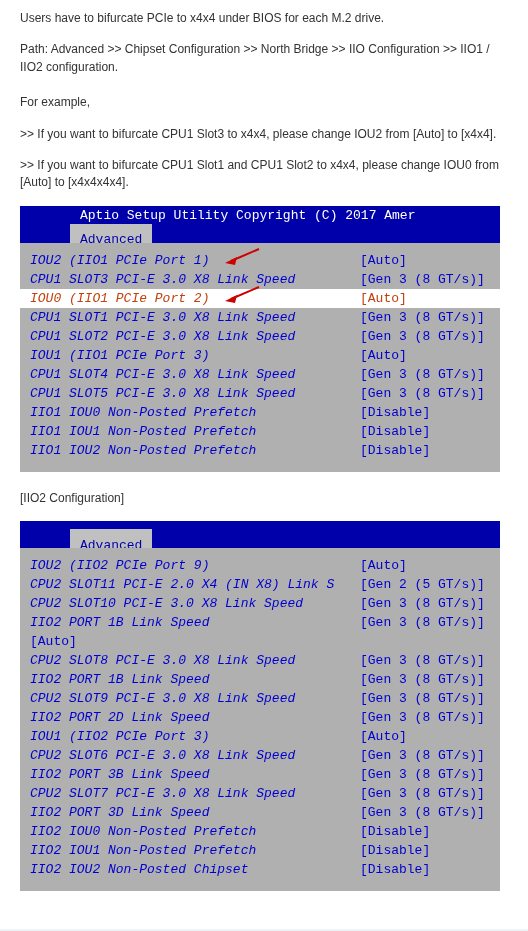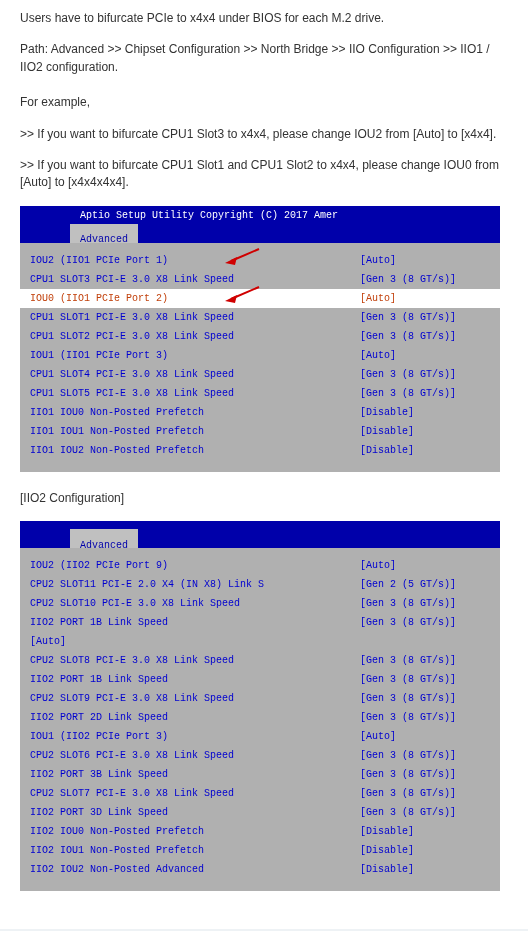--- a/index.html
+++ b/index.html
@@ -15,21 +15,21 @@
     background: #ffffff;
     padding: 10px 20px 20px 20px;
     box-sizing: border-box;
   }
   .para { margin: 0 0 14px 0; line-height: 1.45; }
   .spacer-small { height: 4px; }
   .bios-box {
     width: 480px;
     margin: 4px 0 18px 0;
     font-family: "Courier New", monospace;
-    font-size: 10px;
+    font-size: 13px;
     line-height: 19px;
     position: relative;
   }
   .bios-topbar {
     background: #0000aa;
     color: #ffffff;
     height: 18px;
     overflow: hidden;
     white-space: nowrap;
     padding-left: 60px;
@@ -57,20 +57,21 @@
     display: flex;
     padding: 0 10px;
   }
   .row.selected {
     background: #ffffff;
   }
   .cell-label {
     width: 330px;
     white-space: pre;
     color: #0000d0;
+    font-style: italic;
   }
   .cell-value {
     white-space: pre;
     color: #0000d0;
   }
   .row.selected .cell-label,
   .row.selected .cell-value {
     color: #c2410c;
   }
   .arrow {
@@ -221,19 +222,19 @@
         </div>
         <div class="row">
           <span class="cell-label">IIO2 IOU0 Non-Posted Prefetch</span>
           <span class="cell-value">[Disable]</span>
         </div>
         <div class="row">
           <span class="cell-label">IIO2 IOU1 Non-Posted Prefetch</span>
           <span class="cell-value">[Disable]</span>
         </div>
         <div class="row">
-          <span class="cell-label">IIO2 IOU2 Non-Posted Advanced</span>
+          <span class="cell-label">IIO2 IOU2 Non-Posted Chipset</span>
           <span class="cell-value">[Disable]</span>
         </div>
       </div>
   </div>
 
 </div>
 
 </body></html>

